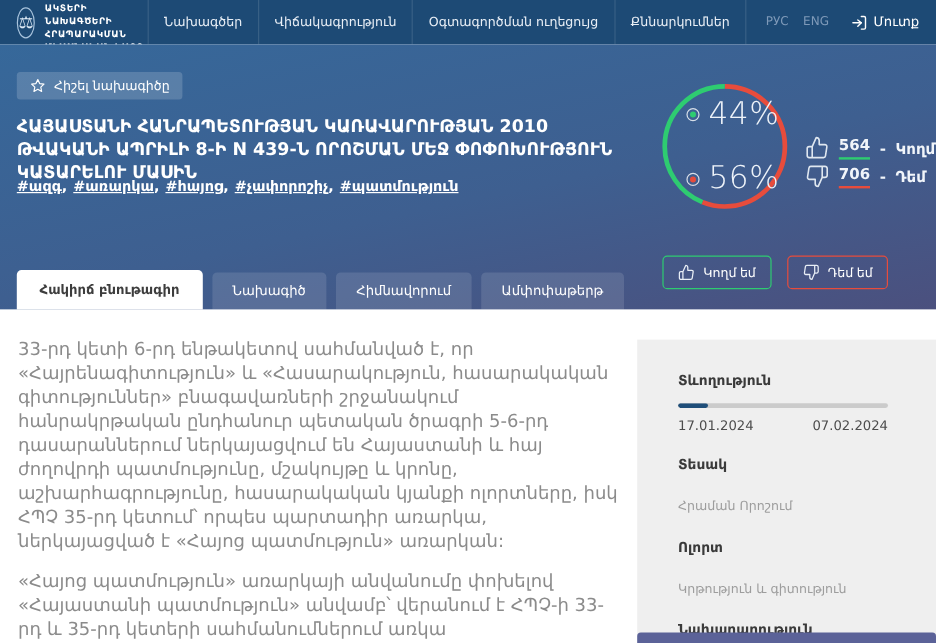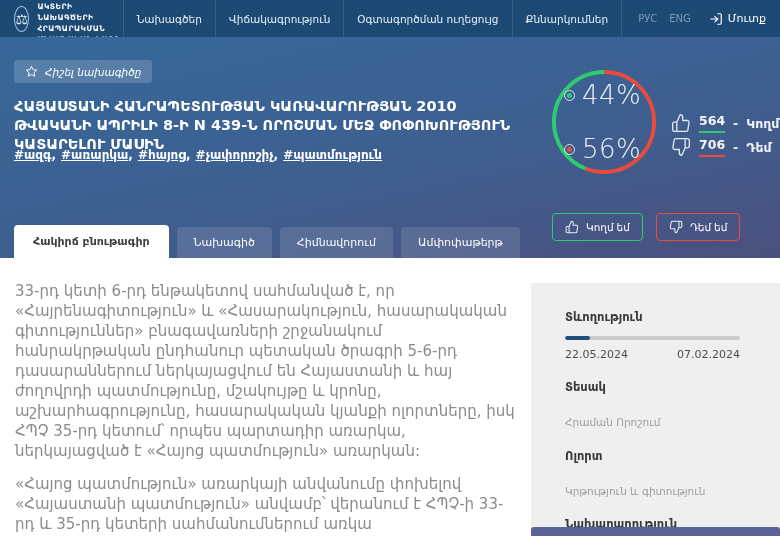--- a/index.html
+++ b/index.html
@@ -18,33 +18,33 @@
   .langs { display:flex; align-items:center; border-left:1px solid rgba(255,255,255,.12); padding:0 4px 0 10px; }
   .lang { font-size:10px; color:#7e99b8; padding:0 6px; cursor:pointer; }
   .login { display:flex; align-items:center; gap:5px; color:#fff; font-size:11px; padding:0 4px 0 8px; cursor:pointer; }
   .login svg { width:14px; height:14px; }
 
   
   .hero { position:relative; height:221px;
     background:linear-gradient(168deg,#36689a 0%,#3e5f90 55%,#4b507e 100%); }
   .remember-btn { position:absolute; left:14px; top:23px; display:inline-flex; align-items:center; gap:7px;
     background:rgba(255,255,255,.17); border:none; border-radius:3px; padding:5px 11px;
-    font-size:10.5px; color:#fff; cursor:pointer; font-family:inherit;font-style:italic; }
+    font-size:10.5px; color:#fff; cursor:pointer; font-family:inherit; }
   .remember-btn svg { width:13px; height:13px; }
   .hero-title { position:absolute; left:14px; top:60px; width:510px; font-size:14.5px; font-weight:bold;
     color:#fff; line-height:1.3; }
   .hashtags { position:absolute; left:14px; top:111px; font-size:12px; font-weight:bold; color:#fff; }
   .tag { text-decoration:underline; cursor:pointer; }
   .hash-sep { margin-right:5px; }
 
   
   .donut { position:absolute; left:550px; top:31px; width:108px; height:108px; }
   .donut svg { position:absolute; inset:0; width:108px; height:108px; }
   .donut-rows { position:absolute; inset:0; display:flex; flex-direction:column; justify-content:center;
-    align-items:flex-start; gap:24px; padding-left:14px; }
+    align-items:center; gap:24px; padding-left:14px; }
   .pct-row { display:flex; align-items:center; gap:7px; }
   .pct-dot { width:11px; height:11px; border:1px solid rgba(255,255,255,.8); border-radius:50%;
     display:flex; align-items:center; justify-content:center; flex:none; }
   .pct-dot i { width:5px; height:5px; border-radius:50%; display:block; }
   .dot-green i { background:#2ecc71; } .dot-red i { background:#e74c3c; }
   .pct-val { font-size:26px; font-weight:300; color:#eef3f9; letter-spacing:.5px; }
 
   
   .votes { position:absolute; left:671px; top:76px; display:flex; flex-direction:column; gap:4px; }
   .vote-row { display:flex; align-items:center; gap:8px; color:#f1f5fa; font-size:12.5px; font-weight:bold; }
@@ -197,21 +197,21 @@
     <p>33-րդ կետի 6-րդ ենթակետով սահմանված է, որ «Հայրենագիտություն» և «Հասարակություն, հասարակական գիտություններ» բնագավառների շրջանակում հանրակրթական ընդհանուր պետական ծրագրի 5-6-րդ դասարաններում ներկայացվում են Հայաստանի և հայ ժողովրդի պատմությունը, մշակույթը և կրոնը, աշխարհագրությունը, հասարակական կյանքի ոլորտները, իսկ ՀՊՉ 35-րդ կետում՝ որպես պարտադիր առարկա, ներկայացված է «Հայոց պատմություն»  առարկան:</p>
     <p>«Հայոց պատմություն» առարկայի անվանումը փոխելով «Հայաստանի պատմություն» անվամբ՝ վերանում է ՀՊՉ-ի 33-րդ և 35-րդ կետերի սահմանումներում առկա  անհամապատասխանությունը: Արդյունքում ավելի հստակ է դառնում առարկայի անվանումը, որի շրջանակներում ուսումնասիրվելու են հայկական պետականության և հայ ժողովրդի պատմության տարբեր ժամանակաշրջաններում տեղի ունեցած իրադարձությունները:</p>
   </div>
 
   <div class="sidecard">
     <div class="side-label">Տևողություն</div>
     <div class="progress">
       <div class="progress-fill" style="width: 14%;"></div>
     </div>
     <div class="dates">
-      <span>22.05.2024</span>
+      <span>17.01.2024</span>
       <span>07.02.2024</span>
     </div>
 
     <div class="side-item">
       <div class="side-label">Տեսակ</div>
       <div class="side-val">Հրաման Որոշում</div>
     </div>
 
     <div class="side-item">
       <div class="side-label">Ոլորտ</div>

